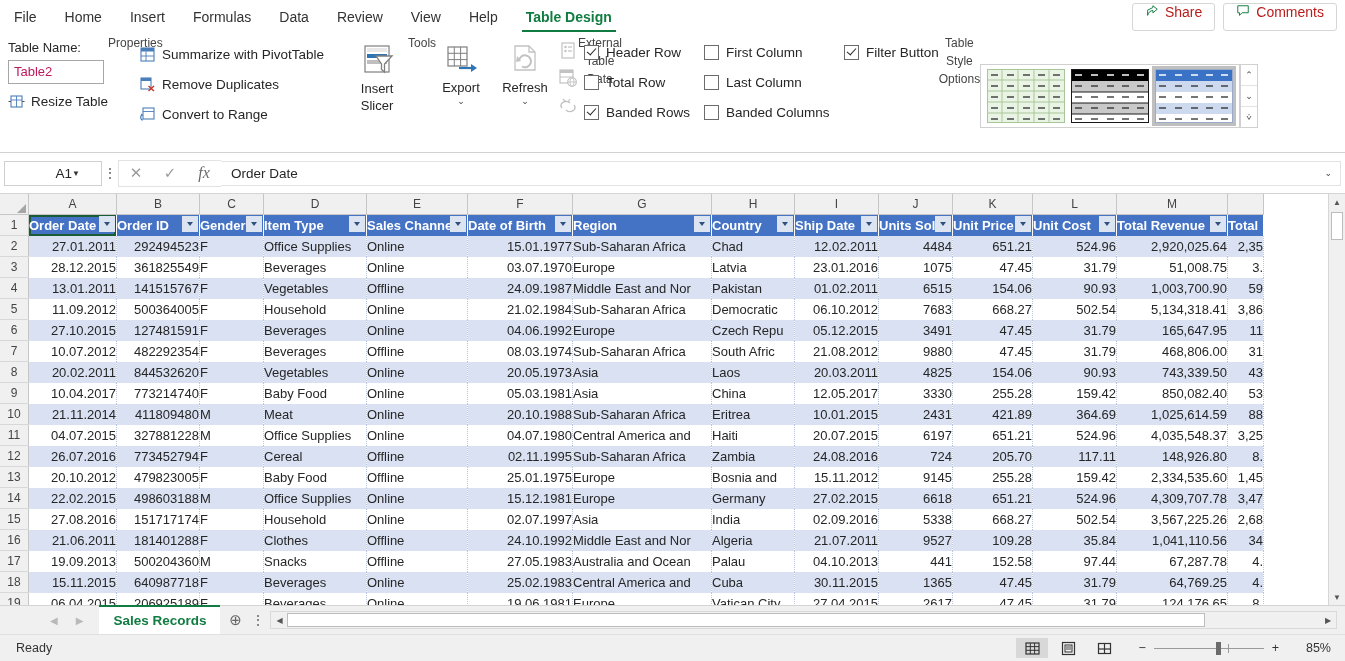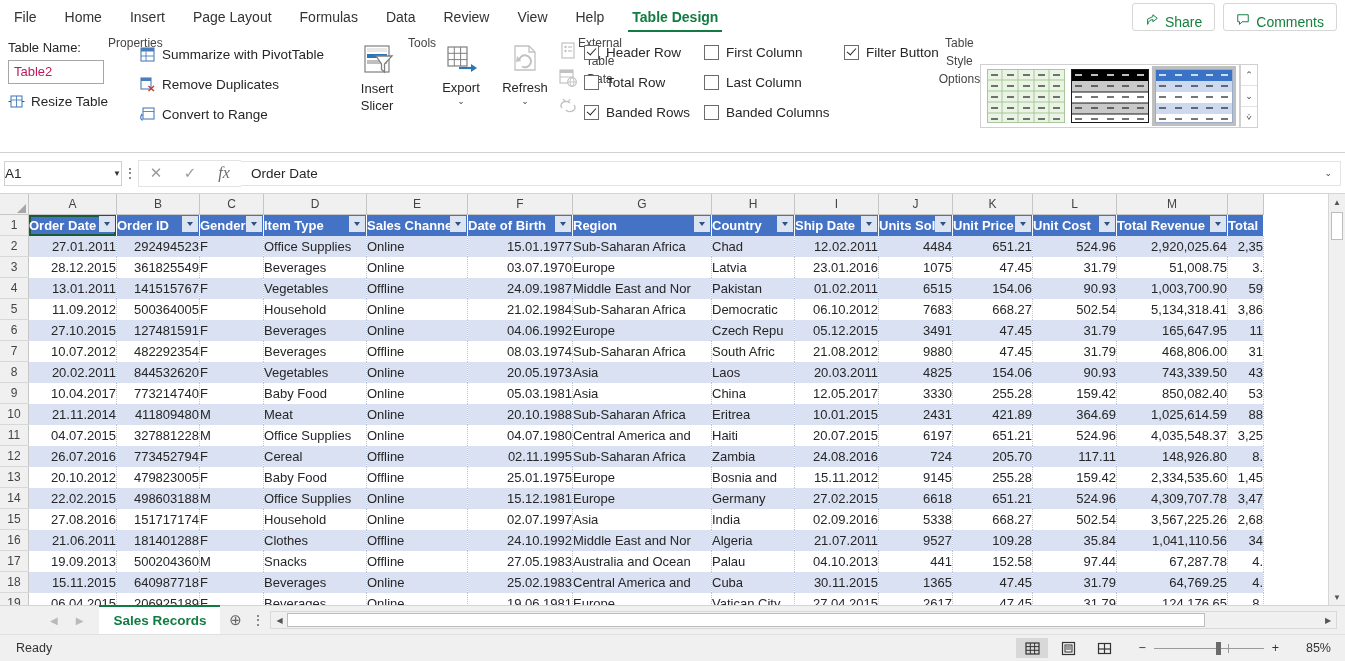--- a/index.html
+++ b/index.html
@@ -10,22 +10,22 @@
     -webkit-font-smoothing:antialiased;
   }
   .app{width:1345px;height:661px;display:flex;flex-direction:column;position:relative;}
 
   
   .tabbar{height:34px;display:flex;align-items:center;background:#fff;position:relative;flex:0 0 34px;}
   .tab{padding:0 14px;height:34px;line-height:34px;font-size:14px;color:#333;white-space:nowrap;cursor:default;}
   .tab.active{color:#107c41;font-weight:bold;position:relative;}
   .tab.active::after{content:"";position:absolute;left:10px;right:10px;bottom:2px;height:2.5px;background:#107c41;}
   .tabspacer{flex:1;}
-  .tbtn{display:flex;align-items:flex-end;gap:6px;border:1px solid #d6d6d6;border-radius:3px;height:26px;
-        padding:0 12px;margin-right:8px;color:#15803d;font-size:14px;background:#fff;}
+  .tbtn{display:flex;align-items:flex-start;gap:6px;border:1px solid #d6d6d6;border-radius:3px;height:26px;
+        padding:0 12px;margin-right:8px;color:#b91c1c;font-size:14px;background:#fff;}
   .tbtn svg{flex:0 0 auto;}
 
   
   .ribbon{flex:0 0 118px;height:118px;background:#fff;display:flex;position:relative;border-bottom:1px solid #d2d2d2;}
   .grp{position:relative;display:flex;height:118px;}
   .grp .gbody{flex:1;display:flex;align-items:flex-start;padding-top:6px;}
   .glabel{height:22px;line-height:18px;text-align:center;font-size:12px;color:#444;}
   .gsep{width:1px;background:#e0e0e0;margin:6px 0 26px 0;}
 
   .lbl{font-size:13px;color:#262626;}
@@ -48,22 +48,22 @@
   .gallery{border:1px solid #d0d0d0;background:#fff;display:flex;align-items:center;gap:6px;padding:5px 6px;height:64px;box-sizing:border-box;}
   .sw{width:78px;height:54px;box-sizing:border-box;}
   .gspin{display:flex;flex-direction:column;border:1px solid #d0d0d0;height:64px;box-sizing:border-box;width:18px;}
   .gspin div{flex:1;display:flex;align-items:center;justify-content:center;font-size:9px;color:#444;border-bottom:1px solid #e3e3e3;background:#fff;}
   .gspin div:last-child{border-bottom:none;}
 
   .collapse{position:absolute;right:6px;bottom:2px;font-size:11px;color:#444;}
 
   
   .fbar{flex:0 0 40px;height:40px;display:flex;align-items:center;background:#fff;padding:0 4px;box-sizing:border-box;}
-  .namebox{width:118px;height:25px;border:1px solid #d0d0d0;display:flex;align-items:center;
-           justify-content:space-between;padding:0 0;box-sizing:border-box;font-size:13.5px;background:#fff;}
+  .namebox{width:98px;height:25px;border:1px solid #d0d0d0;display:flex;align-items:center;
+           justify-content:flex-end;padding:0 21px;box-sizing:border-box;font-size:13.5px;background:#fff;}
   .namebox .cv{font-size:8px;color:#333;}
   .dots{width:16px;display:flex;flex-direction:column;align-items:center;gap:2.5px;}
   .dots i{width:2px;height:2px;background:#8a8a8a;display:block;}
   .fbbtns{display:flex;align-items:center;gap:0;border:1px solid #e3e3e3;border-right:none;height:25px;}
   .fbbtns span{width:34px;text-align:center;color:#9a9a9a;font-size:15px;}
   .fbbtns .fx{font-style:italic;font-family:"Liberation Serif",serif;color:#6a6a6a;font-size:16px;}
   .finput{flex:1;height:25px;border:1px solid #e3e3e3;border-left:none;display:flex;align-items:center;
           padding-left:10px;box-sizing:border-box;font-size:13.5px;background:#fff;position:relative;}
   .finput .dd{position:absolute;right:8px;font-size:9px;color:#444;}
 
@@ -127,21 +127,20 @@
 </style>
 </head>
 <body>
 
 <div class="app">
 
   <div class="tabbar">
     <div class="tab">File</div>
     <div class="tab">Home</div>
     <div class="tab">Insert</div>
-    <div class="tab">Page Layout</div>
     <div class="tab">Formulas</div>
     <div class="tab">Data</div>
     <div class="tab">Review</div>
     <div class="tab">View</div>
     <div class="tab">Help</div>
     <div class="tab active">Table Design</div>
     <div class="tabspacer"></div>
     <div class="tbtn">
       <span>
         <svg width="14" height="14" viewBox="0 0 16 16">

